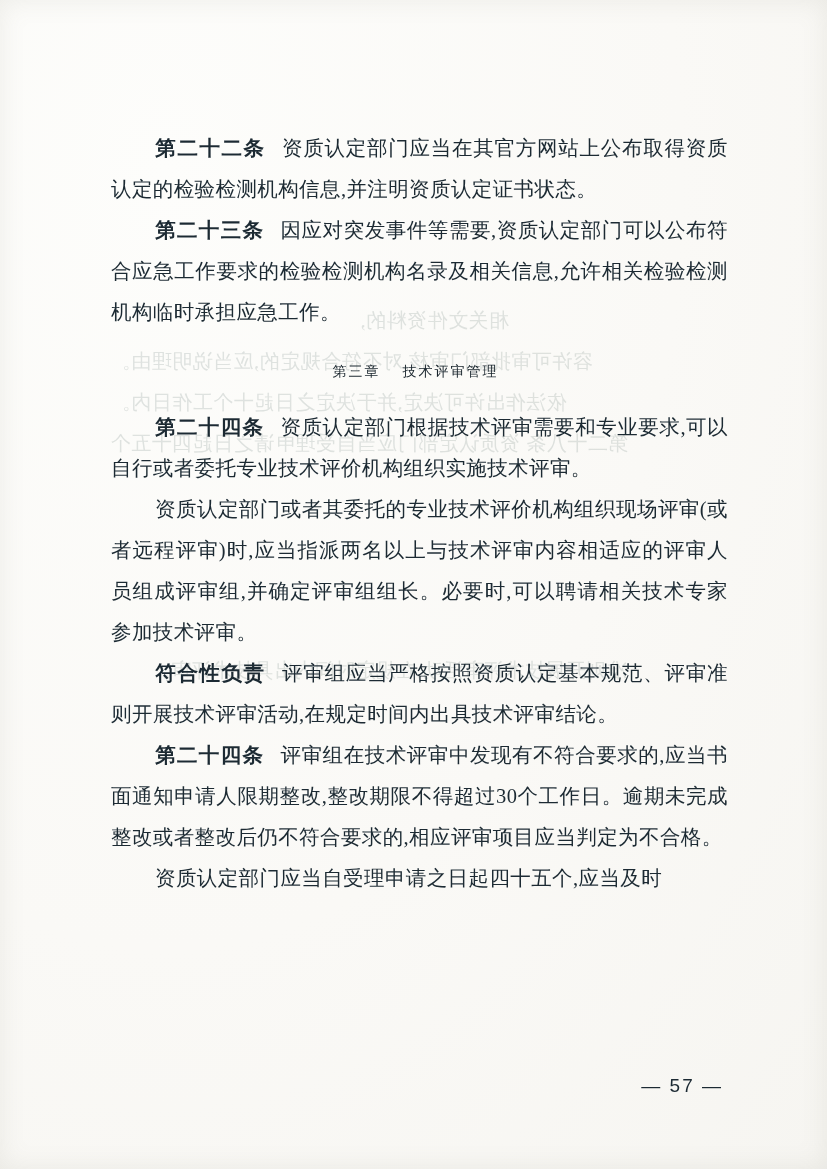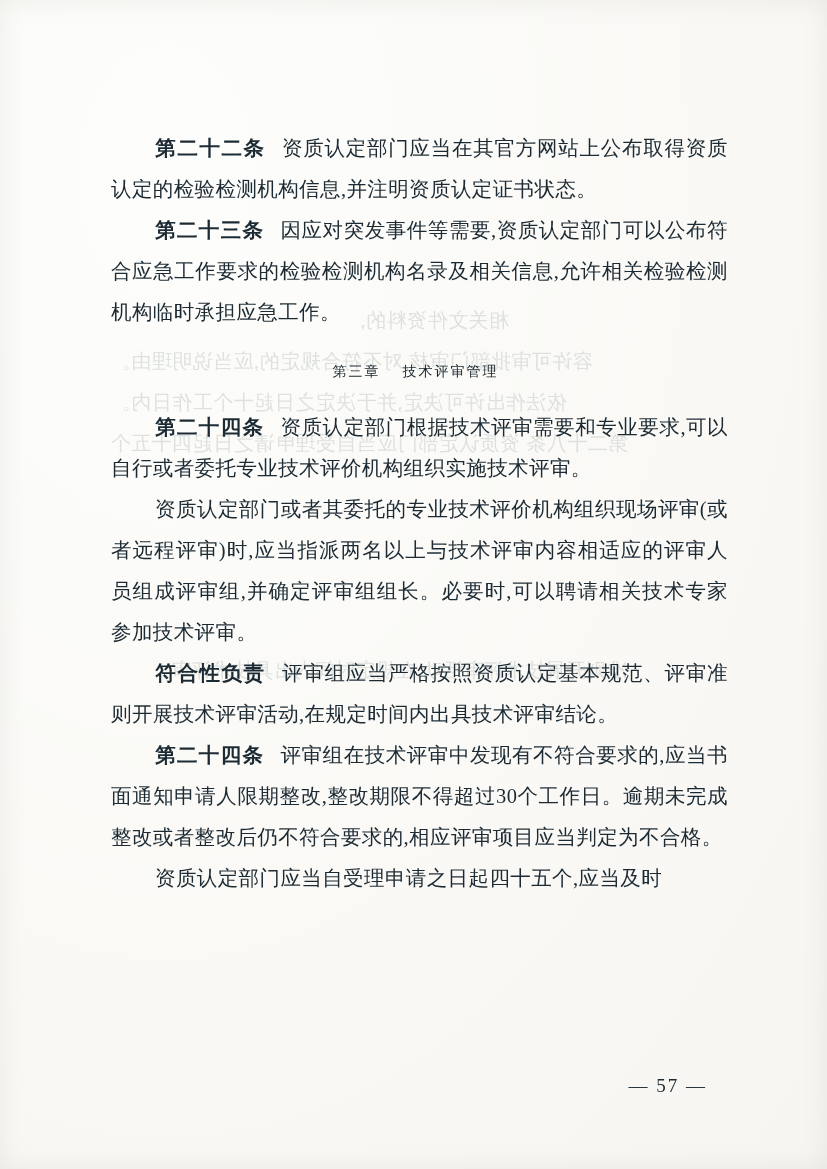--- a/index.html
+++ b/index.html
@@ -64,26 +64,26 @@
     letter-spacing: 2px;
     margin: 30px 0 26px 0;
     font-family: "Liberation Sans", "DejaVu Sans", sans-serif;
   }
   .chapter-title .ct-gap {
     display: inline-block;
     width: 22px;
   }
   .page-number {
     position: absolute;
-    right: 120px;
+    right: 104px;
     bottom: 72px;
     font-size: 19px;
     color: #1c2a33;
     letter-spacing: 2px;
-    font-family: Liberation Serif, serif;
+    font-family: Liberation Sans, sans-serif;
     margin-top: 44px;
   }
   
   .showthrough {
     position: absolute;
     color: rgba(120, 135, 130, 0.22);
     font-size: 20px;
     line-height: 41px;
     letter-spacing: 0.5px;
     transform: scaleX(-1);

